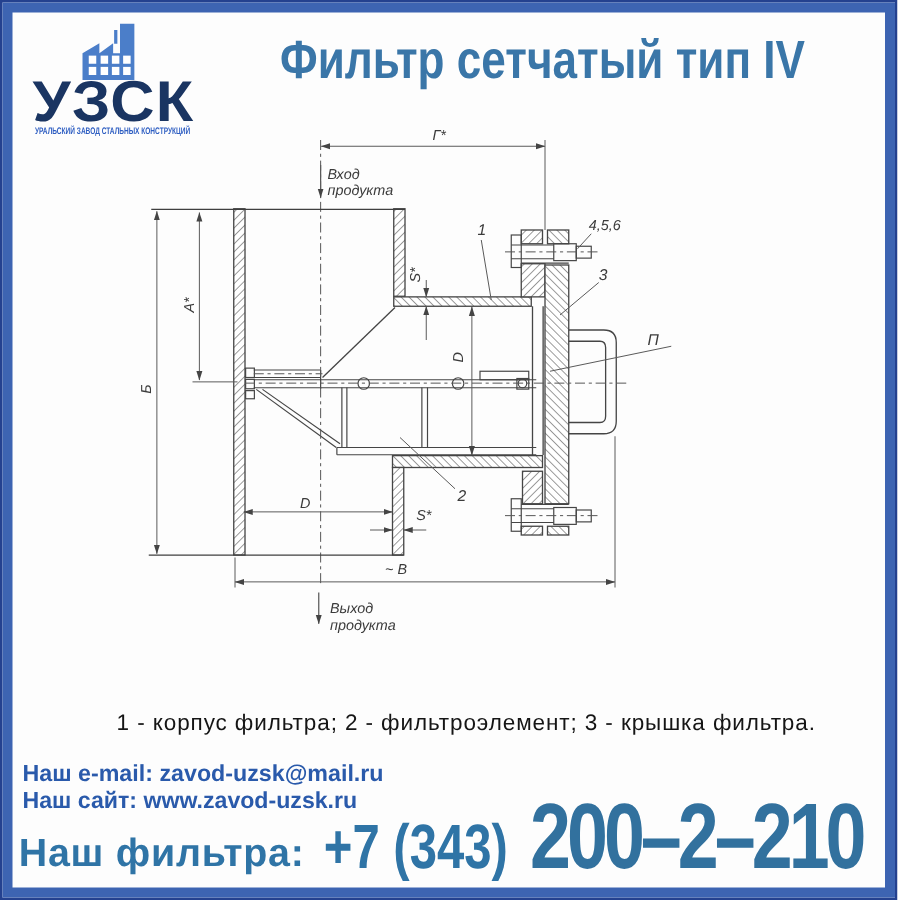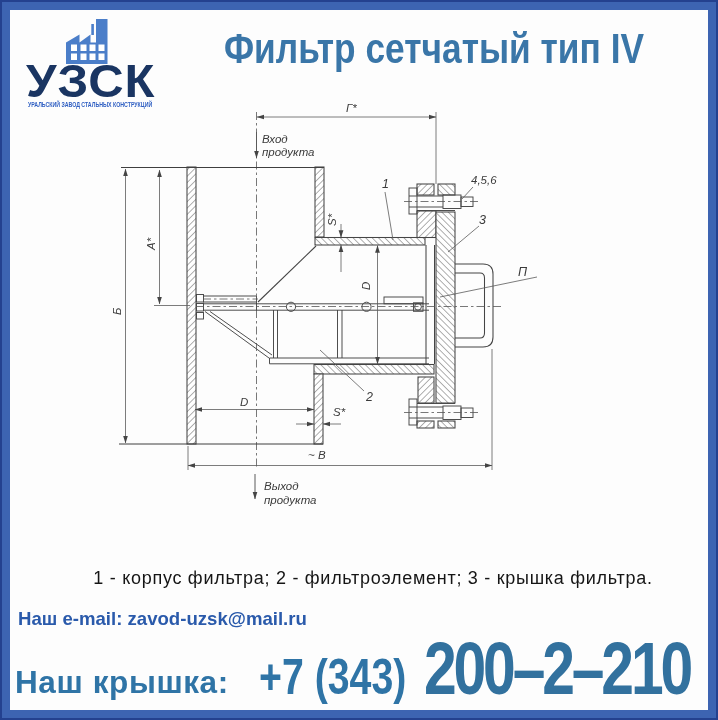--- a/index.html
+++ b/index.html
@@ -194,17 +194,18 @@
     <text x="382" y="188" font-size="12.5">1</text>
     <text x="366" y="401" font-size="12.5">2</text>
     <text x="479" y="224" font-size="12.5">3</text>
     <text x="518" y="276" font-size="12.5">П</text>
     <text x="471" y="184">4,5,6</text>
   </g>
 </svg>
 
 <div id="legend" class="abs">1 - корпус фильтра; 2 - фильтроэлемент; 3 - крышка фильтра.</div>
 <div id="email" class="abs">Наш e-mail: zavod-uzsk@mail.ru</div>
-<div id="phlabel" class="abs">Наш крышка:</div>
+<div id="site" class="abs">Наш сайт: www.zavod-uzsk.ru</div>
+<div id="phlabel" class="abs">Наш фильтра:</div>
 <div id="phcode" class="abs">+7 (343)</div>
 <div id="phnum" class="abs">200–2–210</div>
 </div>
   </div>
 
 </body></html>

